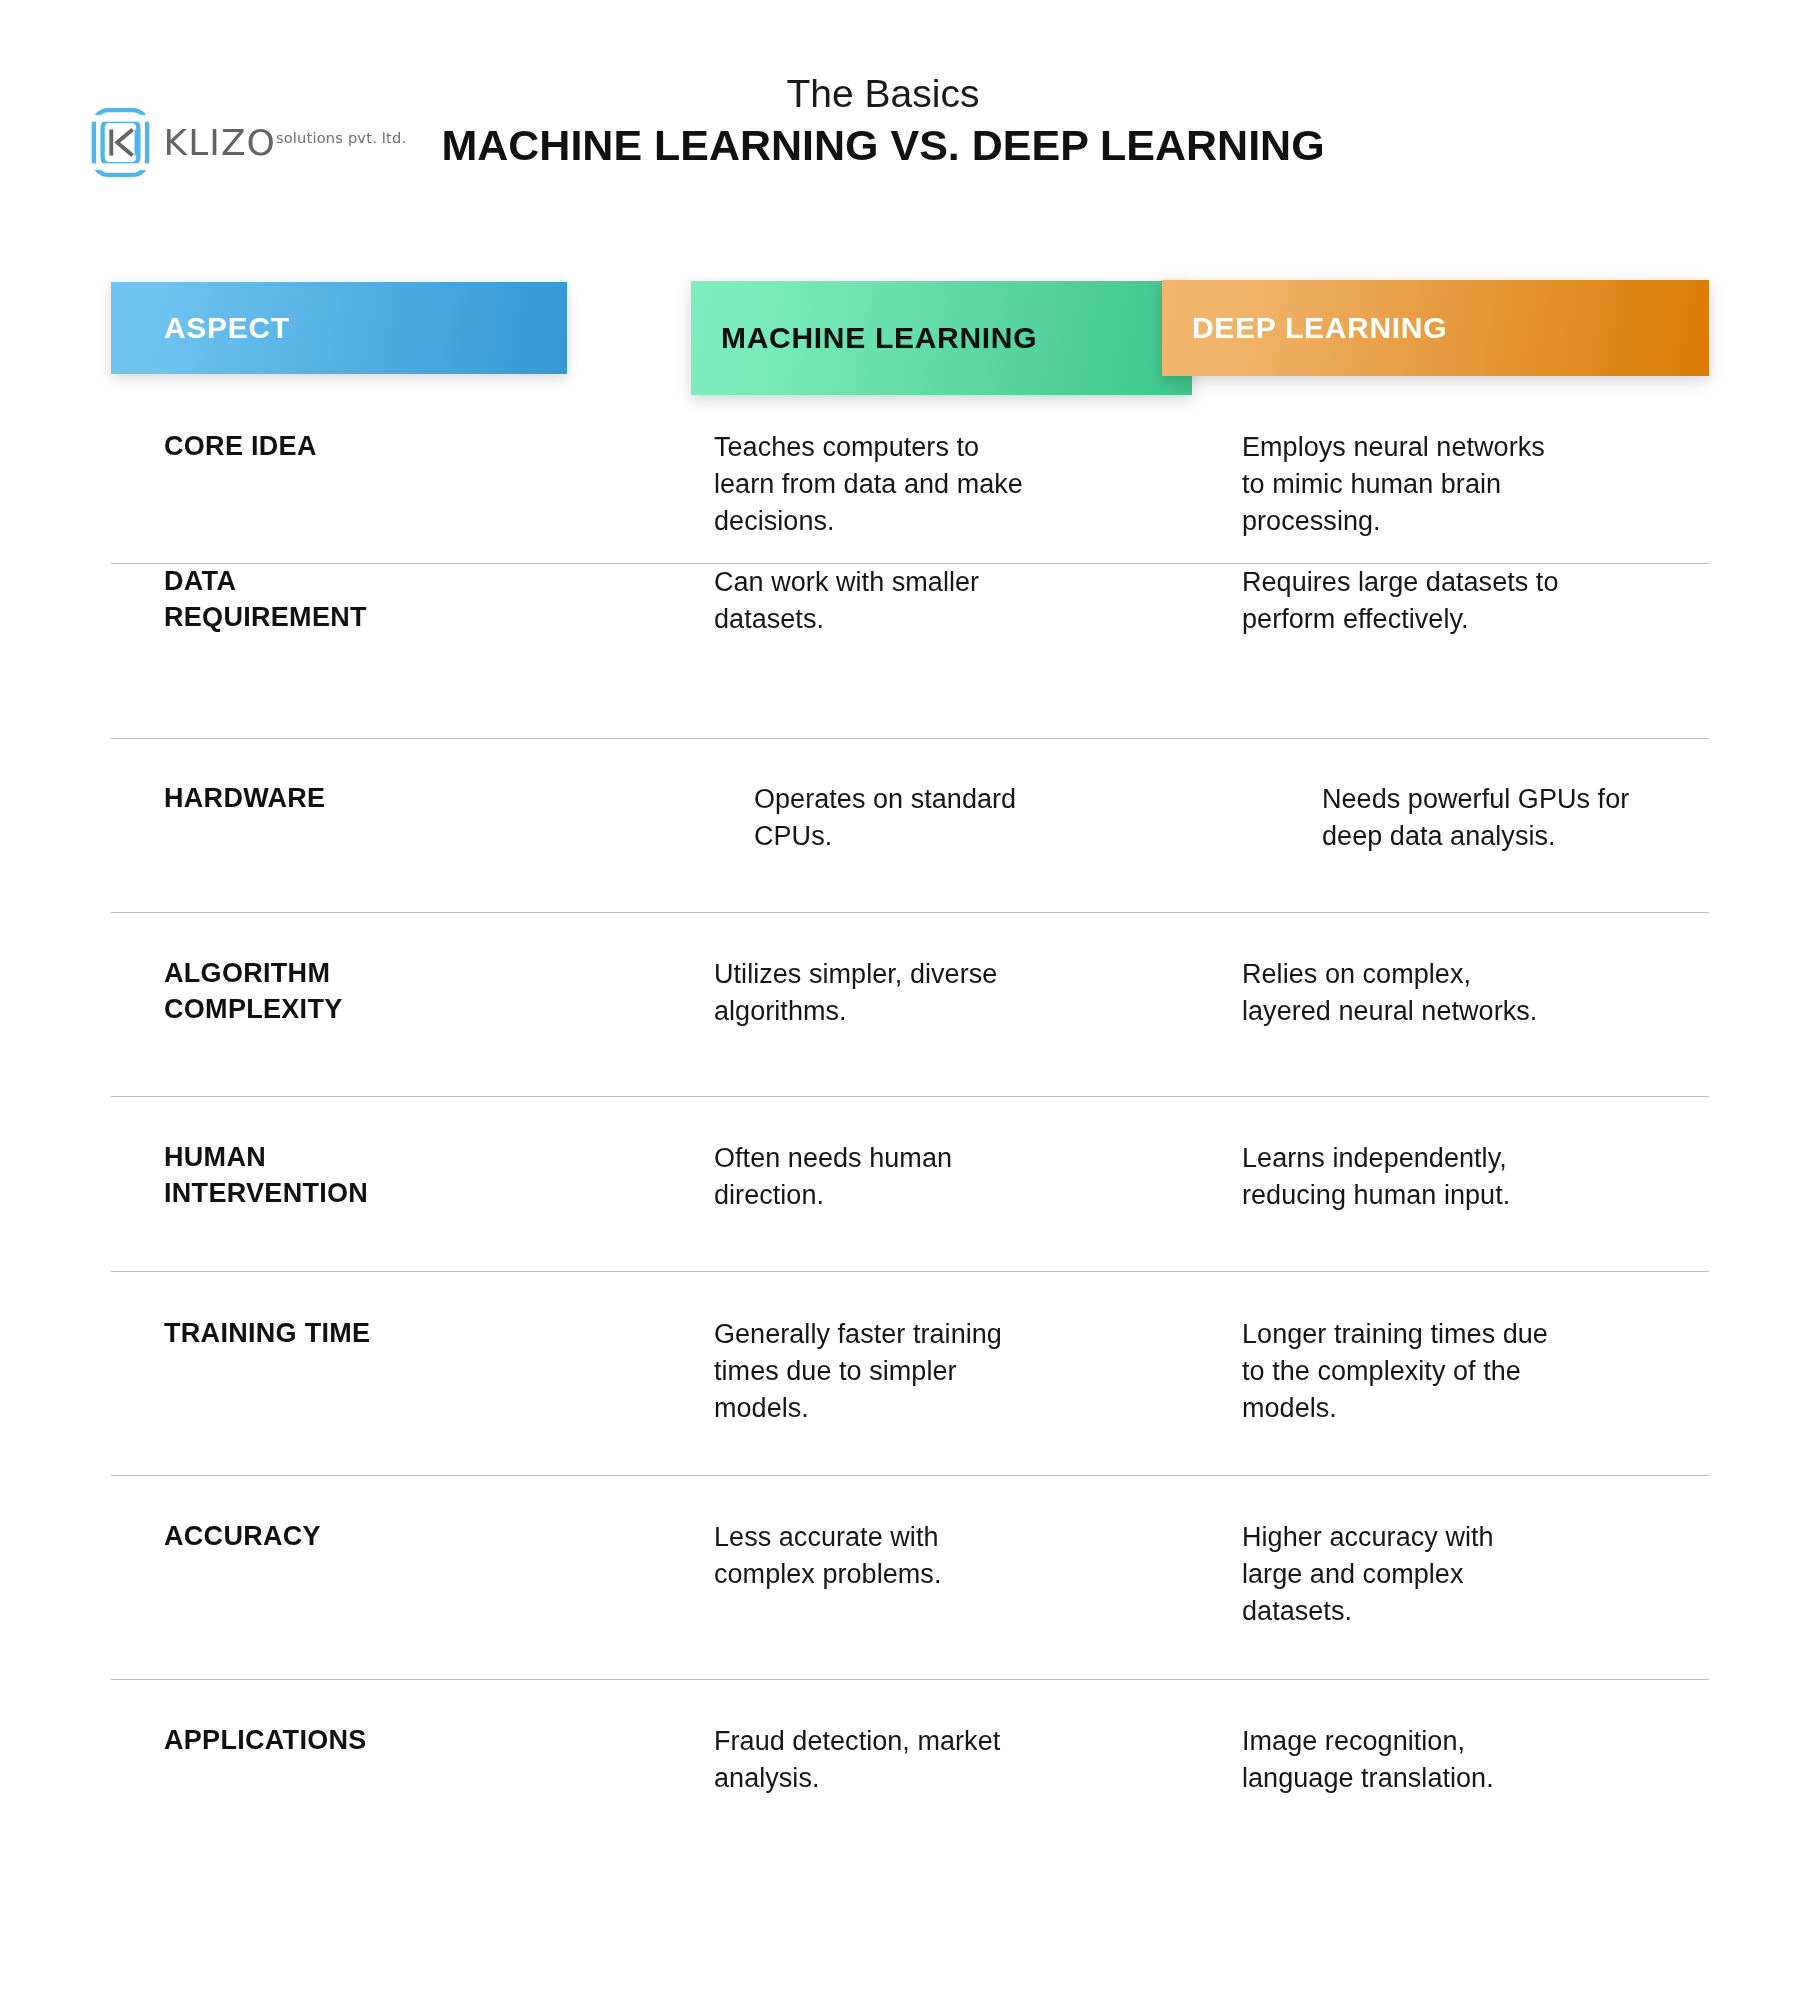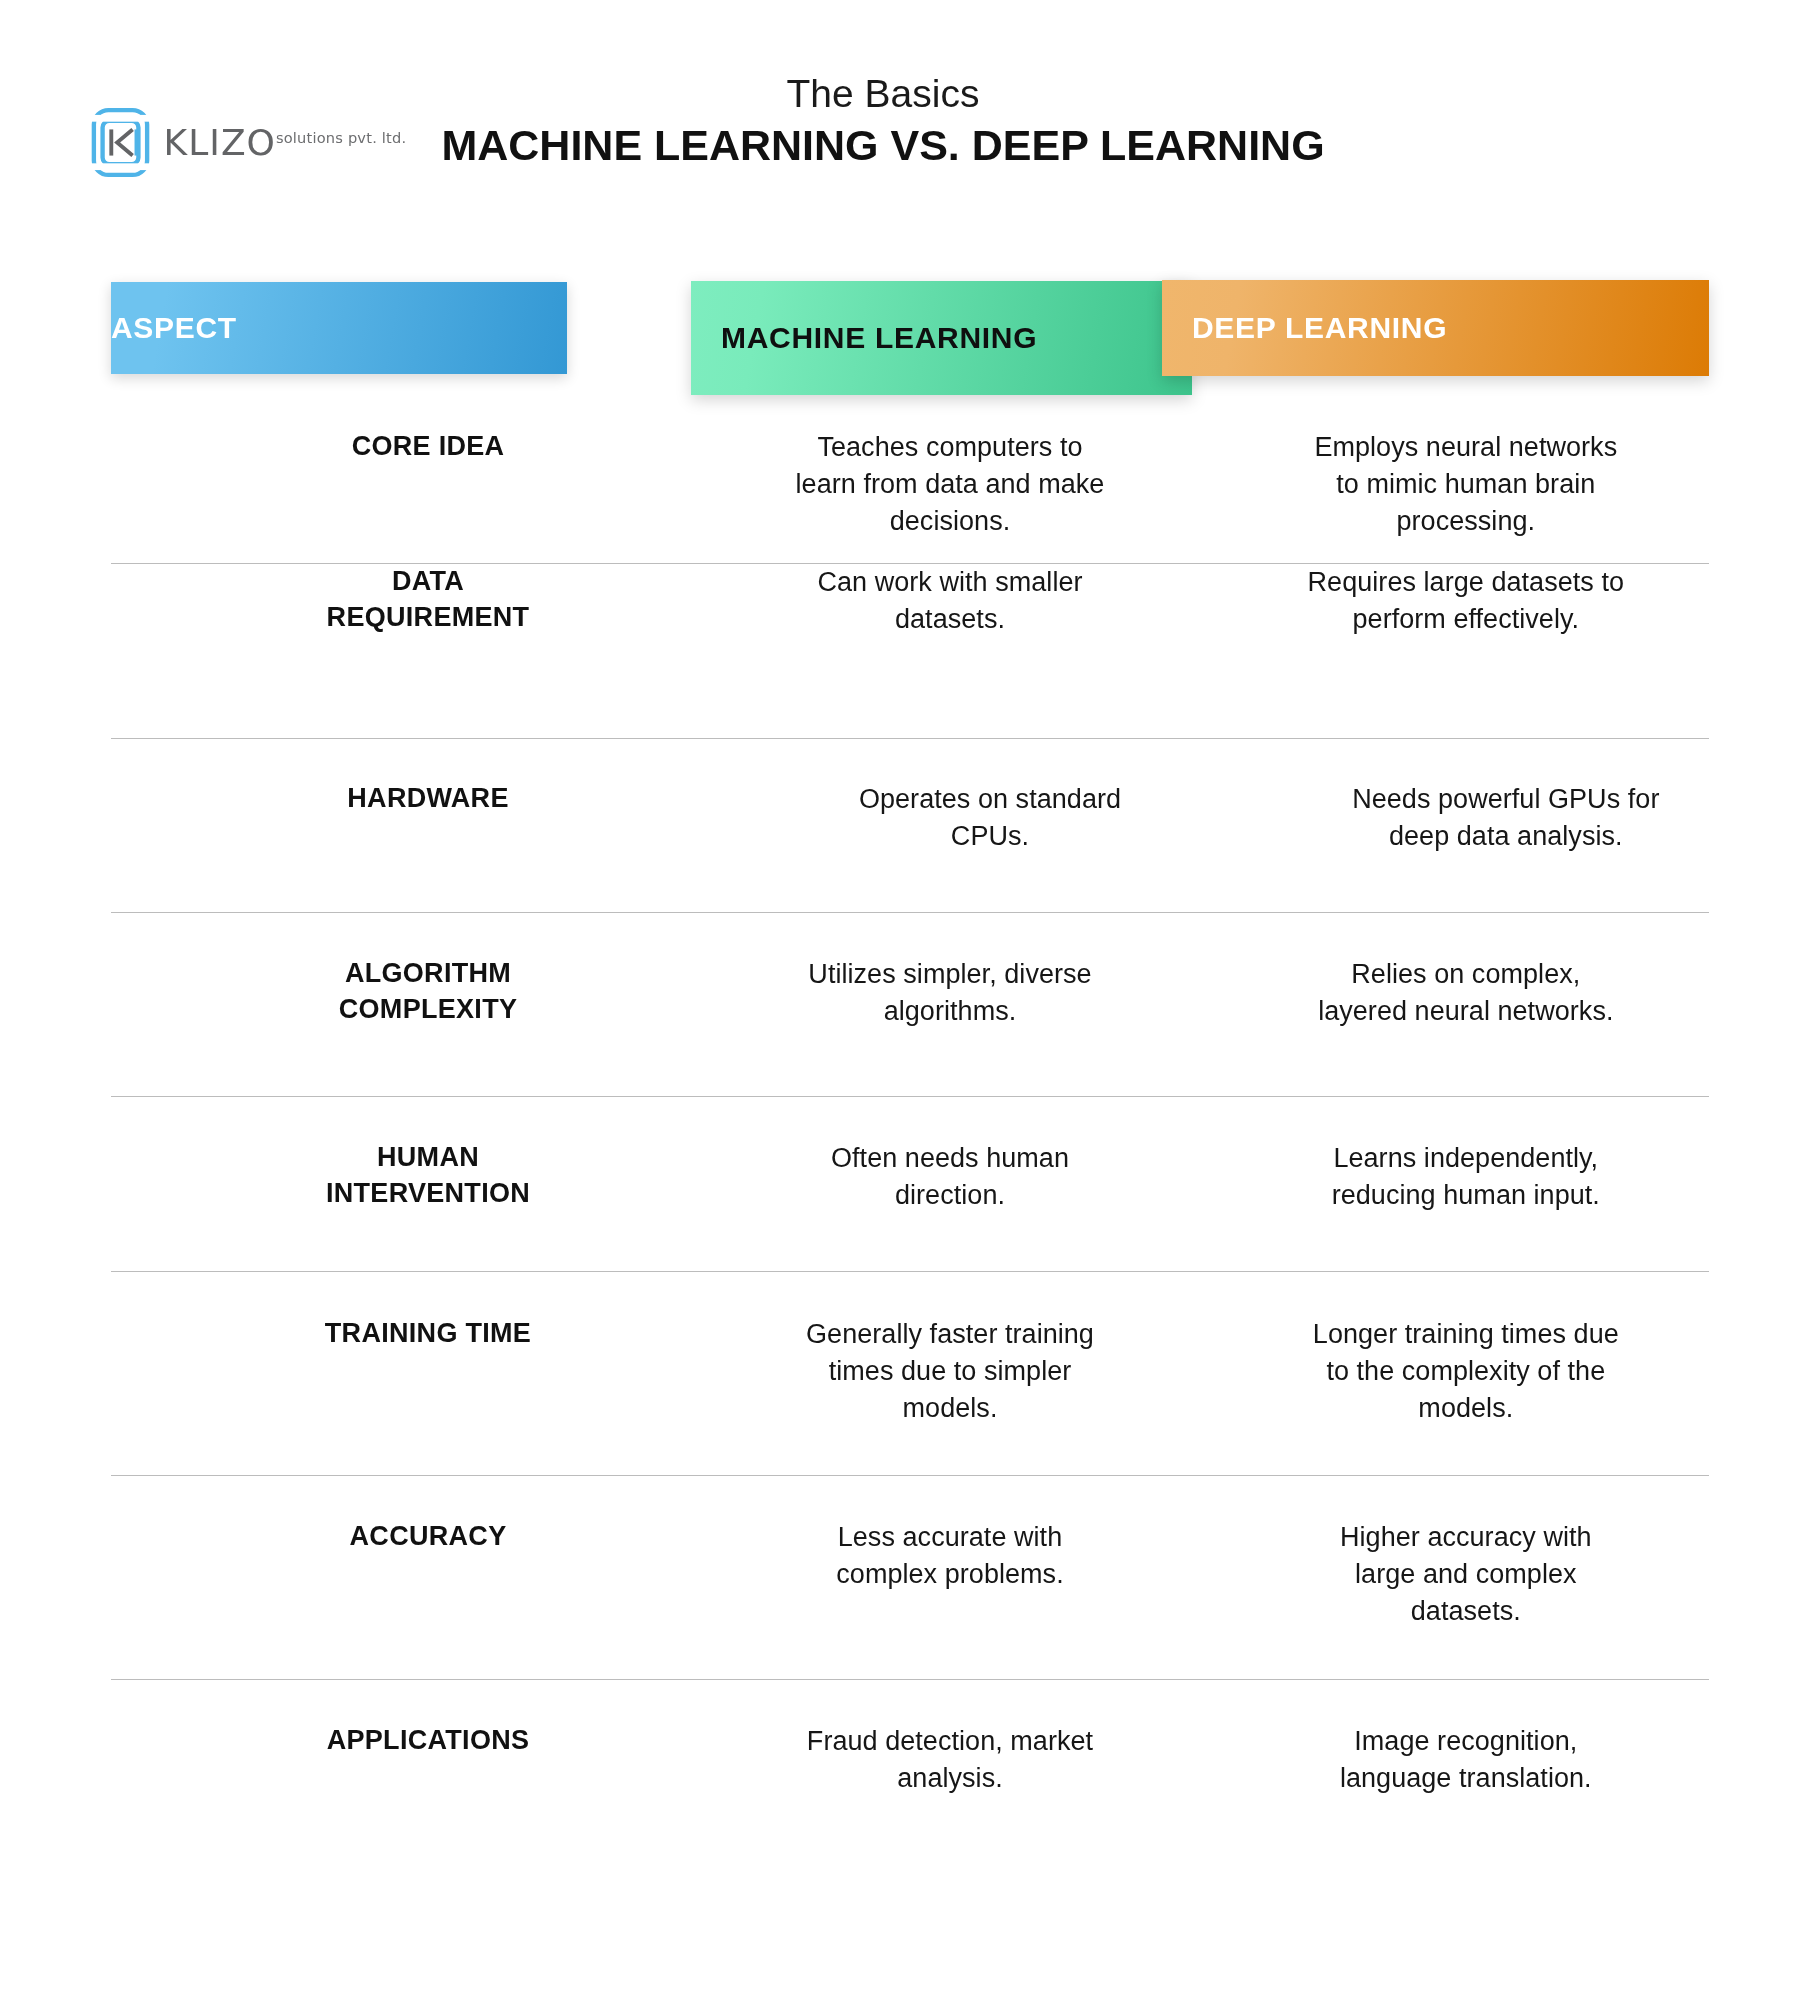--- a/index.html
+++ b/index.html
@@ -99,20 +99,21 @@
     font-weight: 700;
     letter-spacing: 0.7px;
   }
   #hcell-aspect {
     left: 0px;
     top: 9.7px;
     width: 456px;
     height: 92px;
     background: linear-gradient(100deg, #6ec3ef 0%, #6ec3ef 12%, #3398d4 100%);
     box-shadow: 0 3.9px 12.6px rgba(0,0,0,0.16);
+    padding-left: 53px;
   }
   #hcell-aspect .hlabel { color: #ffffff; }
   #hcell-ml {
     left: 580px;
     top: 8.7px;
     width: 501px;
     height: 114px;
     background: linear-gradient(100deg, #7eedbf 0%, #79ebbb 14%, #3dc48c 100%);
     box-shadow: 0 4.9px 14.6px rgba(0,0,0,0.17);
     padding-left: 30px;
@@ -134,21 +135,20 @@
     position: absolute;
     left: 111px;
     top: 398px;
     width: 1598px;
   }
   .row {
     position: relative;
     display: flex;
     align-items: flex-start;
     box-sizing: border-box;
-    text-align: center;
   }
   .row + .row { border-top: 1.5px solid #bcbcbc; }
   .cell-aspect {
     flex: 0 0 581px;
     padding-left: 53px;
     box-sizing: border-box;
   }
   .cell-ml {
     flex: 0 0 528px;
     padding-right: 34px;

